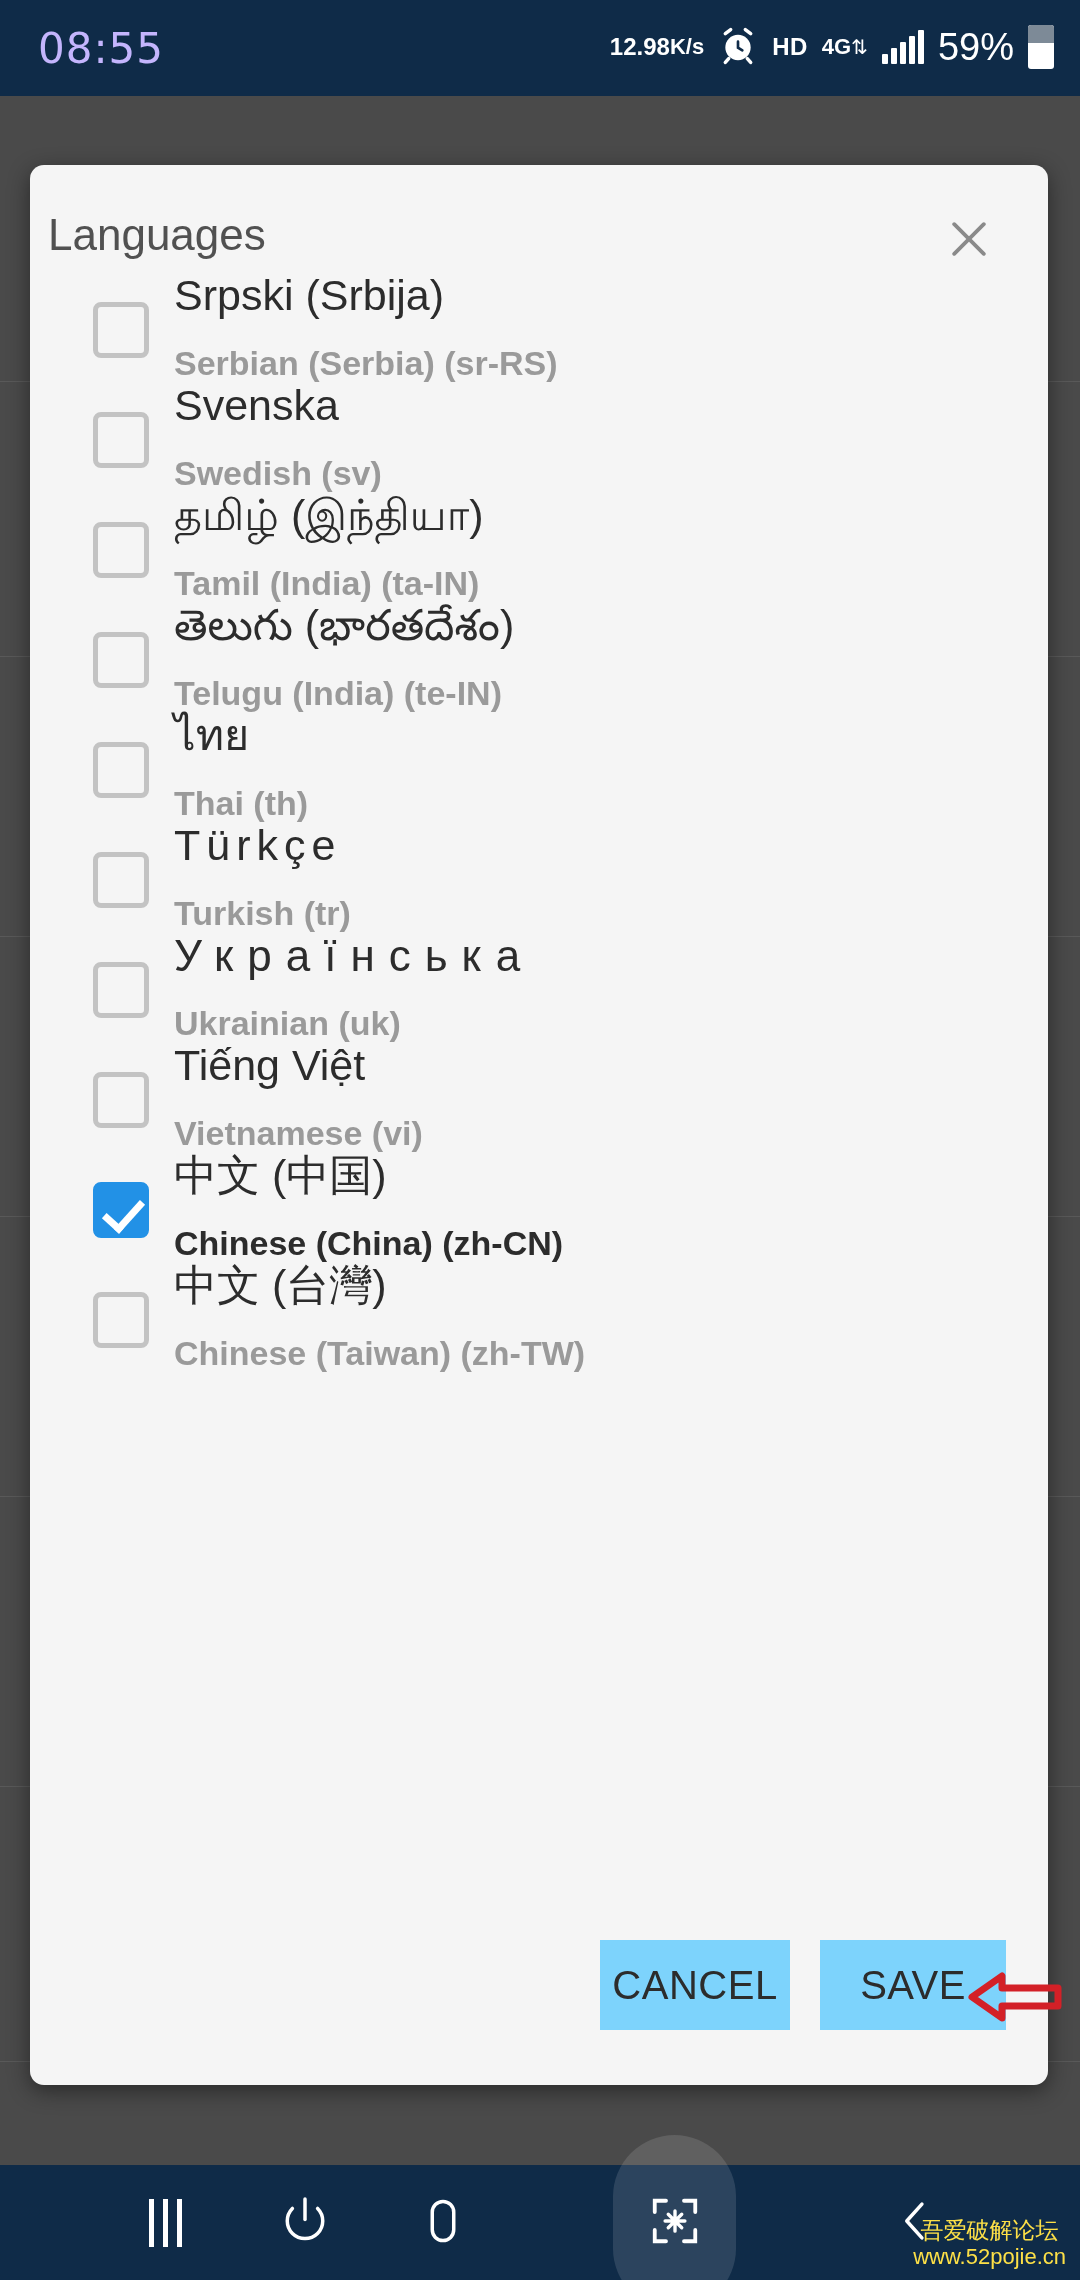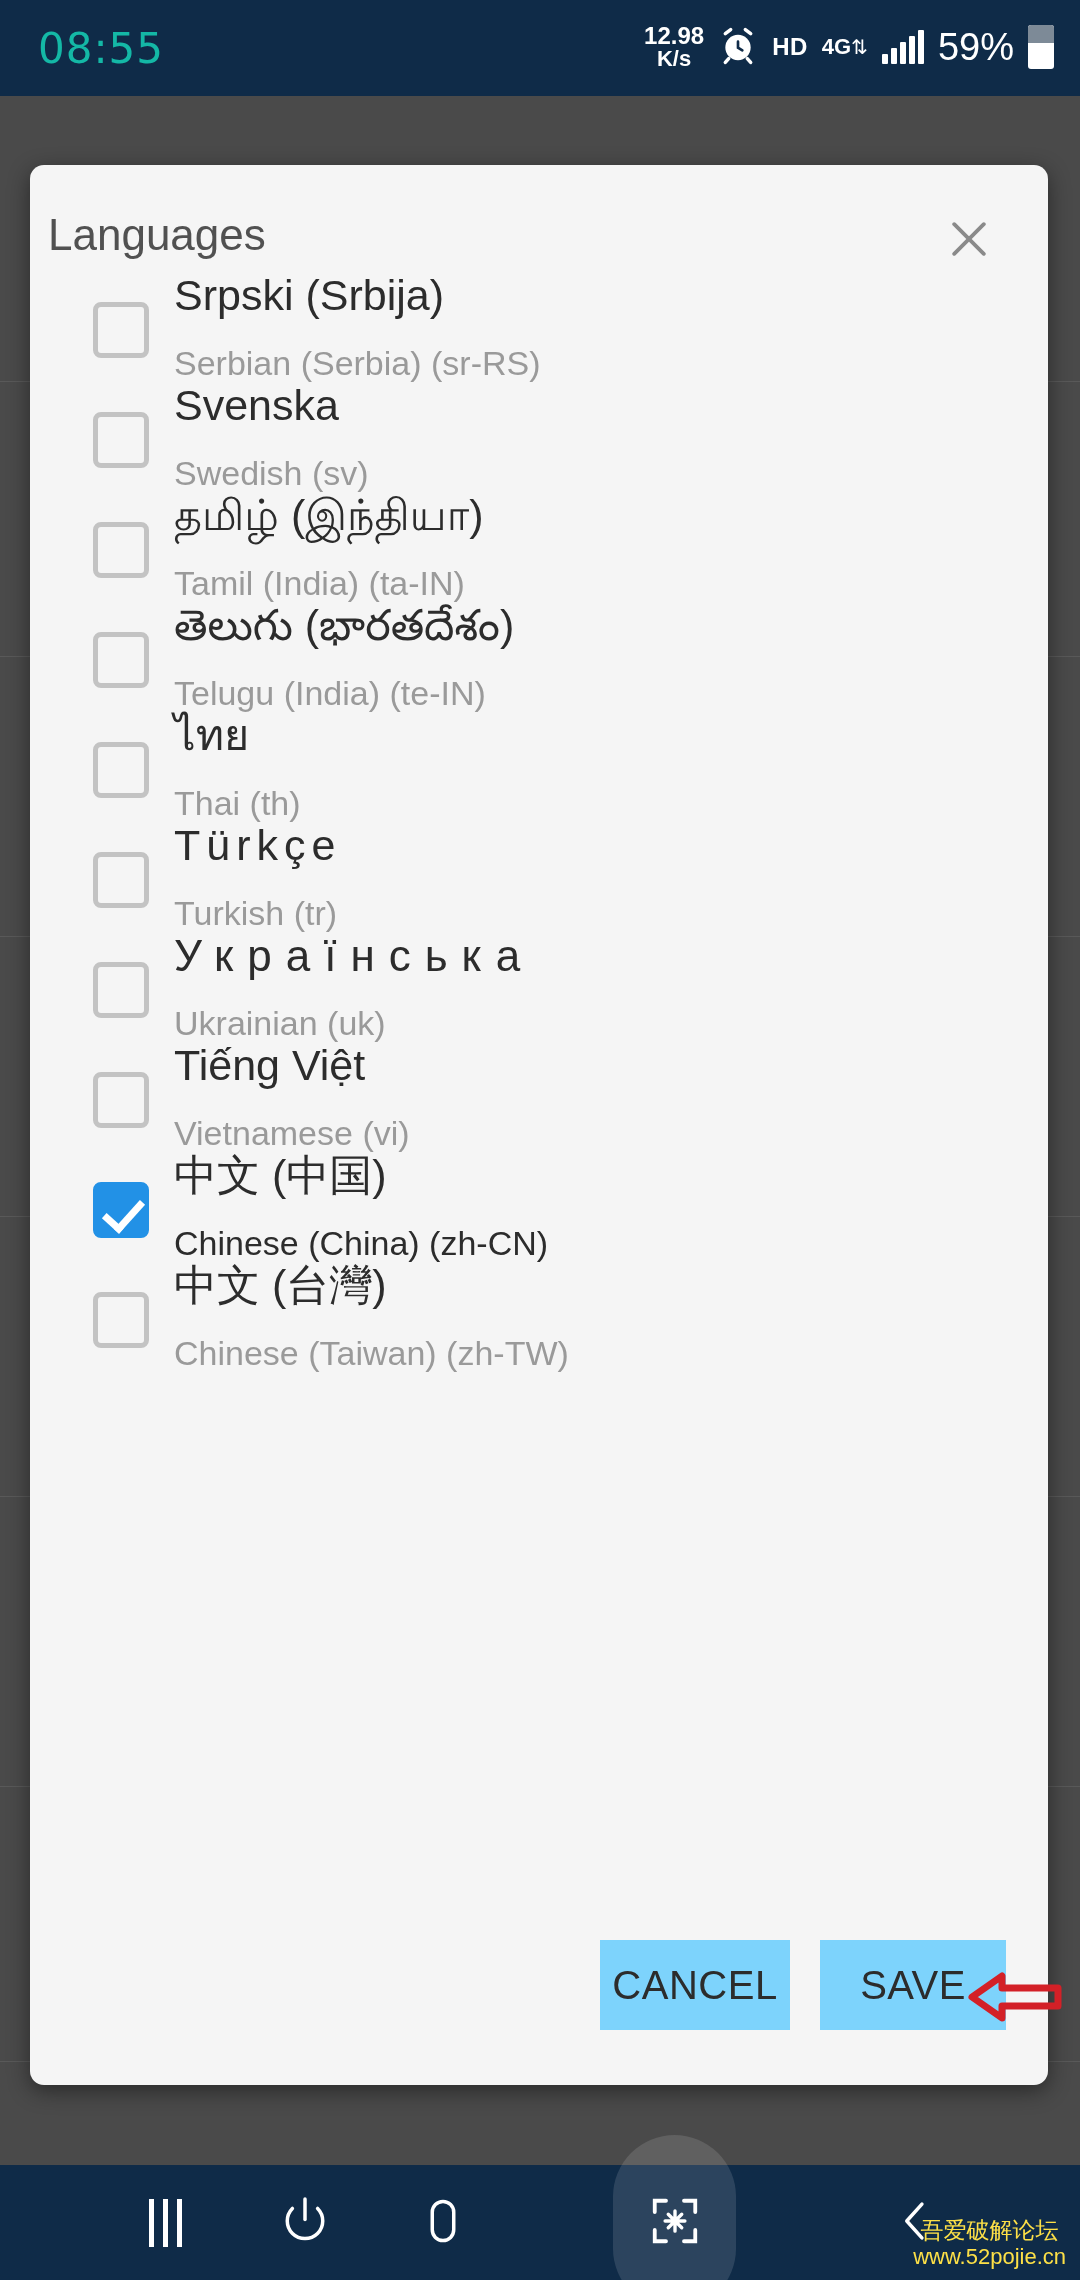--- a/index.html
+++ b/index.html
@@ -11,28 +11,28 @@
   }
   #root { position: relative; width: 1080px; height: 2280px; }
 
   
   .statusbar {
     position: absolute; left: 0; top: 0; width: 1080px; height: 96px;
     background: #0f2b48; color: #ffffff;
   }
   .sb-clock {
     position: absolute; left: 38px; top: 24px;
-    font-size: 42px; letter-spacing: 1px; color: #14b8a6;
+    font-size: 42px; letter-spacing: 1px; color: #c4b5fd;
     font-family: "DejaVu Sans", sans-serif;
   }
   .sb-right {
     position: absolute; right: 26px; top: 14px;
     display: flex; align-items: center; gap: 14px; height: 66px;
   }
-  .sb-net { display: flex; flex-direction: column; align-items: center; line-height: 1.0; }
+  .sb-net { display: flex; flex-direction: row; align-items: center; line-height: 1.0; }
   .sb-net .n1 { font-size: 24px; font-weight: 700; }
   .sb-net .n2 { font-size: 22px; font-weight: 700; }
   .sb-hd { font-size: 24px; font-weight: 700; letter-spacing: .5px; }
   .sb-4g { display: flex; align-items: center; gap: 2px; }
   .sb-4g .g { font-size: 22px; font-weight: 700; line-height: 1; }
   .sb-4g .ar { font-size: 20px; line-height: 1; }
   .sb-bars { display: flex; align-items: flex-end; gap: 3px; height: 34px; }
   .sb-bars i { display: block; width: 6px; background: #fff; border-radius: 1px; }
   .sb-bars i:nth-child(1){height:10px} .sb-bars i:nth-child(2){height:16px}
   .sb-bars i:nth-child(3){height:22px} .sb-bars i:nth-child(4){height:28px}
@@ -91,21 +91,21 @@
     width: 16px; height: 32px; border: 7px solid #ffffff;
     border-top: 0; border-left: 0; transform: rotate(42deg);
   }
   .texts { margin-left: 81px; display: flex; flex-direction: column; justify-content: center; }
   .native {
     font-size: 43px; color: #2c2c2c; line-height: 1.06; white-space: nowrap;
   }
   .native.sp { letter-spacing: 6px; }
   .native.sp2 { letter-spacing: 14px; font-size: 44px; }
   .sub {
-    font-size: 34px; color: #9a9a9a; line-height: 1.42; margin-top: 20px; white-space: nowrap;
+    font-size: 34px; color: #9a9a9a; line-height: 1.42; margin-top: 20px; white-space: nowrap; font-weight: bold;
   }
   .sub.dark { color: #2c2c2c; }
 
   
   .footer {
     position: absolute; left: 30px; top: 1935px; width: 1018px; height: 150px;
   }
   .btn {
     position: absolute; top: 5px; height: 90px;
     background: #7dd3fc; color: #2c2c2c;

